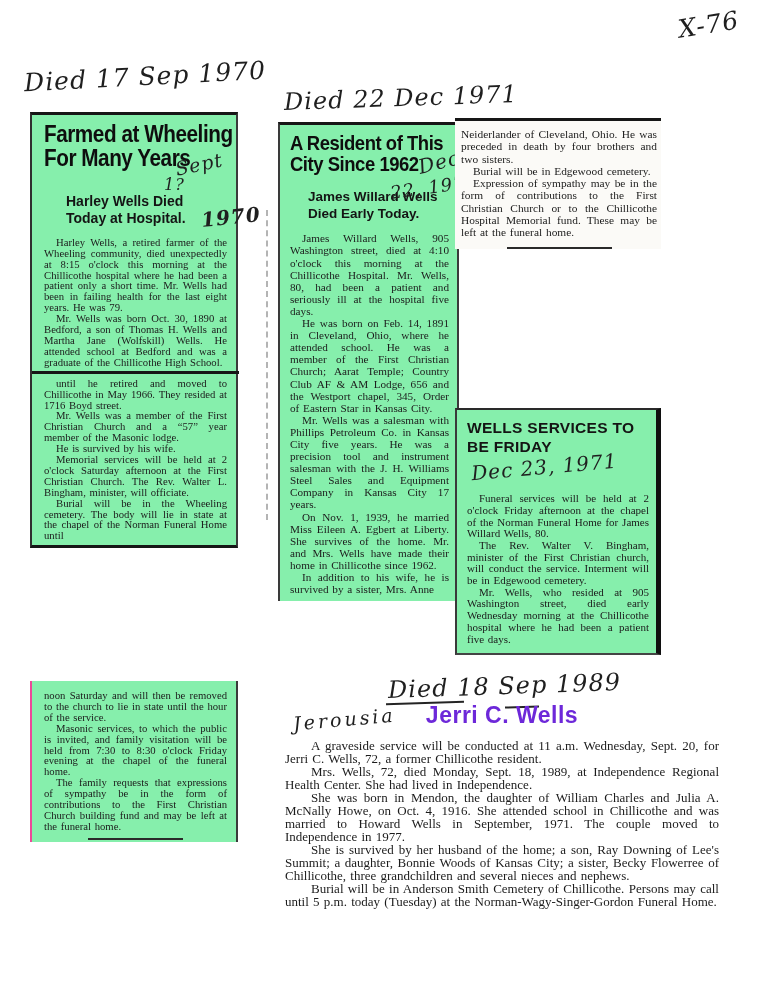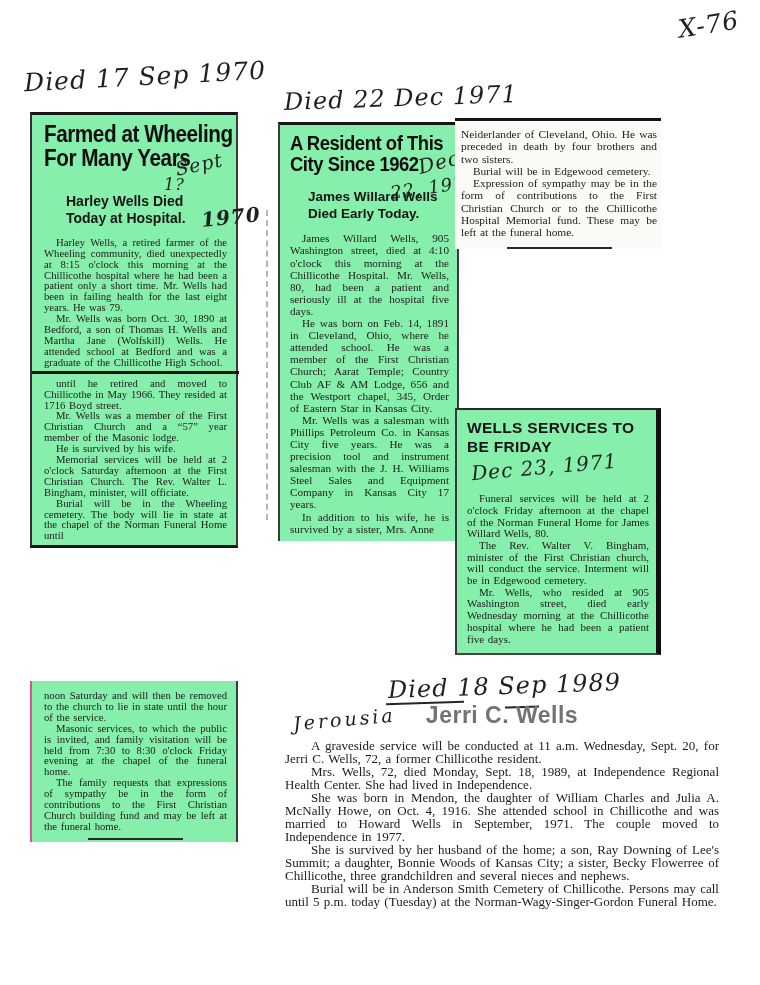--- a/index.html
+++ b/index.html
@@ -67,21 +67,21 @@
     border-left:2px solid #3a3a3a;border-right:5px solid #101010;
     padding:8px 7px 8px 10px;
   }
   #clip4 .news-body{font-size:11px;line-height:11.7px;}
   
   #jerri{left:285px;top:694px;width:434px;}
   #jerri .news-body{font-size:13px;line-height:13px;}
   #jerri .news-body p{text-indent:26px;}
   #jerri-headline{
     font-family:"Liberation Sans",sans-serif;font-weight:bold;font-size:23px;
-    color:#737373;text-align:center;letter-spacing:.5px;
+    color:#6d28d9;text-align:center;letter-spacing:.5px;
   }
   .artifact{position:absolute;}
 </style>
 </head>
 <body>
 
 <div id="canvas">
 
   <div class="hand" style="position:absolute;left:678px;top:12px;font-size:25px;transform:rotate(-9deg);">X-76</div>
 
@@ -136,20 +136,21 @@
       <span class="hand" style="position:absolute;left:100px;top:46px;font-size:18px;transform:rotate(-8deg);">22, 1971</span>
       <div class="subhead" style="font-size:13.5px;margin:14px 0 0 18px;">
         <div>James Willard Wells</div>
         <div>Died Early Today.</div>
       </div>
     </div>
     <div class="news-body" style="margin-top:10px;">
       <p>James Willard Wells, 905 Washington street, died at 4:10 o'clock this morning at the Chillicothe Hospital. Mr. Wells, 80, had been a patient and seriously ill at the hospital five days.</p>
       <p>He was born on Feb. 14, 1891 in Cleveland, Ohio, where he attended school. He was a member of the First Christian Church; Aarat Temple; Country Club AF &amp; AM Lodge, 656 and the Westport chapel, 345, Order of Eastern Star in Kansas City.</p>
       <p>Mr. Wells was a salesman with Phillips Petroleum Co. in Kansas City five years. He was a precision tool and instrument salesman with the J. H. Williams Steel Sales and Equipment Company in Kansas City 17 years.</p>
+      <p>On Nov. 1, 1939, he married Miss Eileen A. Egbert at Liberty. She survives of the home. Mr. and Mrs. Wells have made their home in Chillicothe since 1962.</p>
       <p>In addition to his wife, he is survived by a sister, Mrs. Anne</p>
     </div>
   </div>
 
   <div class="clip" id="clip3">
     <div class="news-body">
       <p class="noindent">Neiderlander of Cleveland, Ohio. He was preceded in death by four brothers and two sisters.</p>
       <p>Burial will be in Edgewood cemetery.</p>
       <p>Expression of sympathy may be in the form of contributions to the First Christian Church or to the Chillicothe Hospital Memorial fund. These may be left at the funeral home.</p>
     </div>

